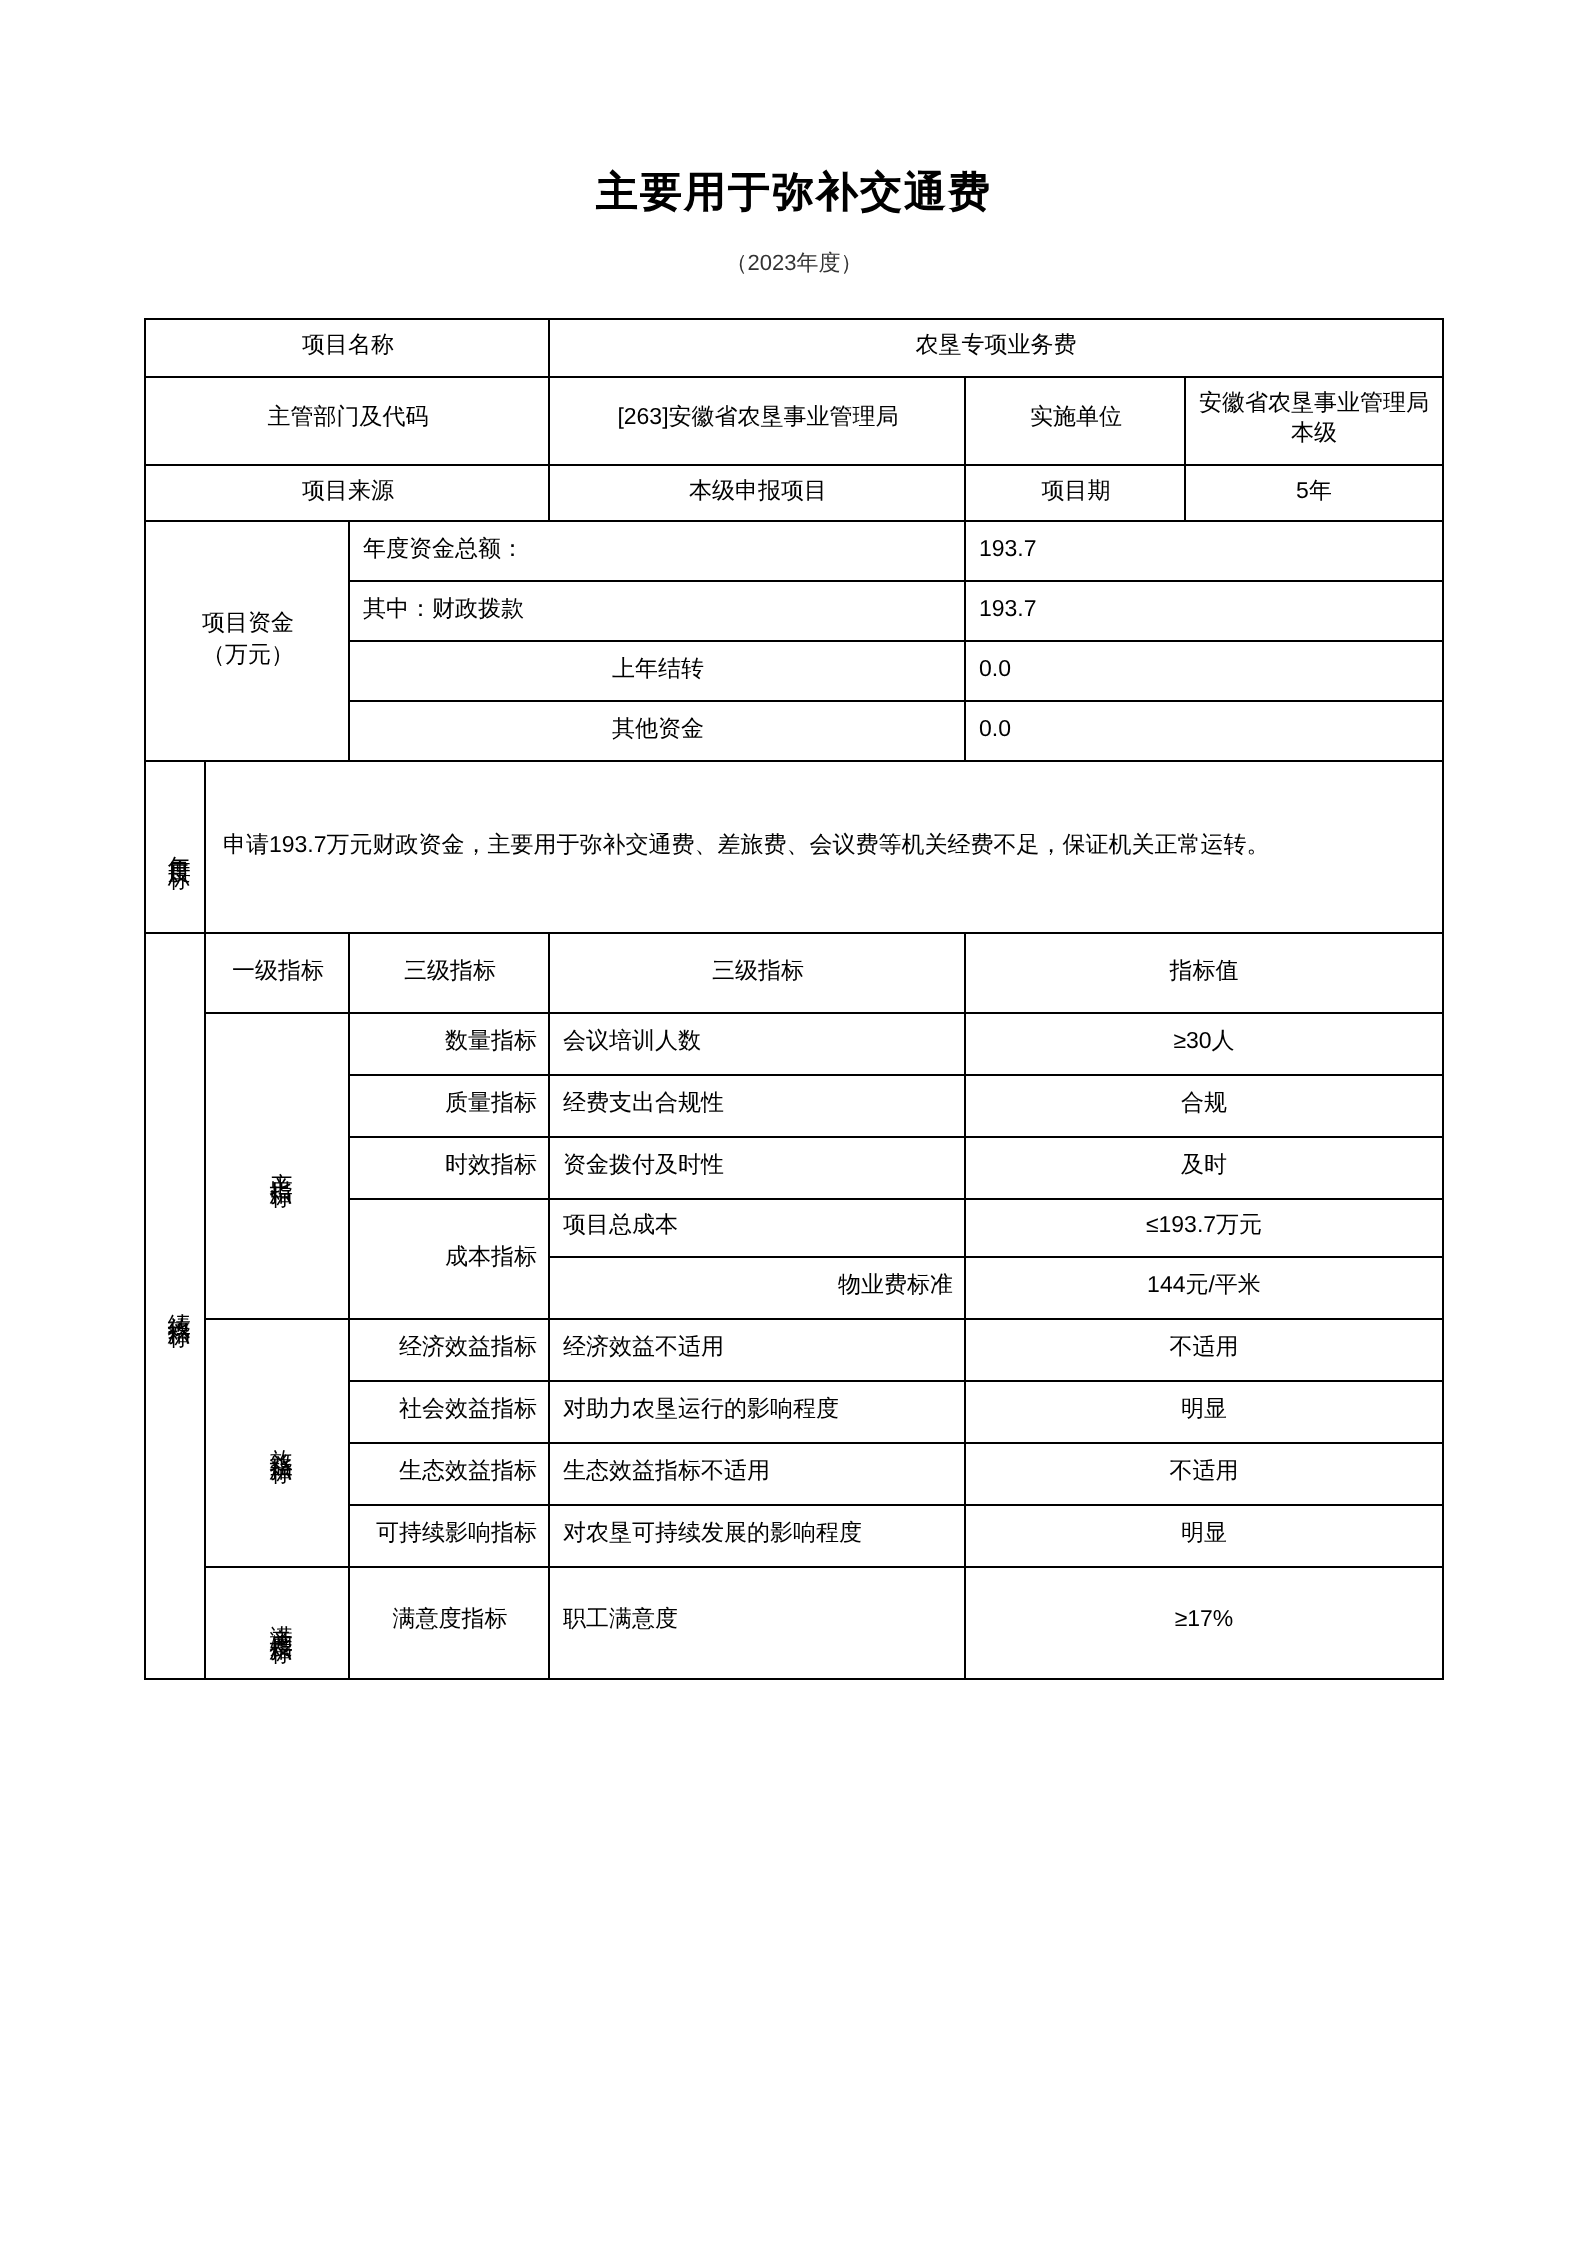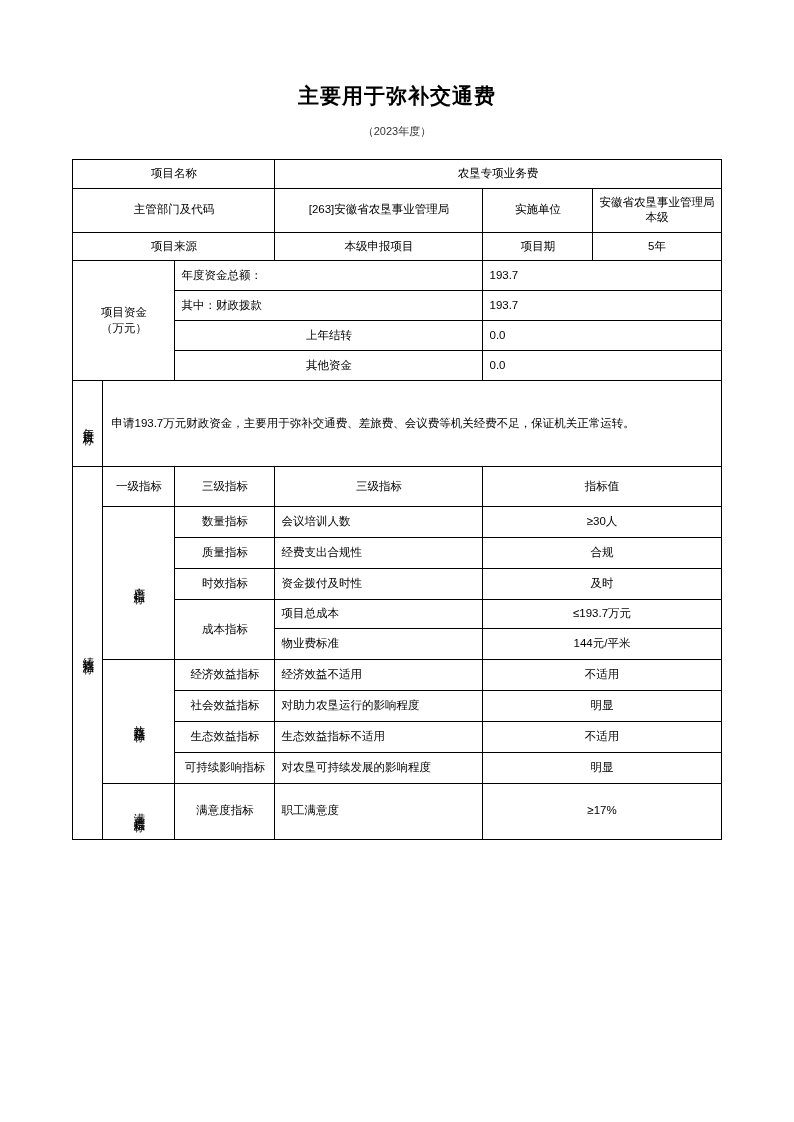--- a/index.html
+++ b/index.html
@@ -49,21 +49,21 @@
   .l { text-align: left; }
   .r { }
   .vert {
     writing-mode: vertical-rl;
     text-orientation: upright;
     letter-spacing: 2px;
     display: inline-block;
     line-height: 1.15;
   }
   .vert-wrap { text-align: center; }
-  .h38 { height: 31px; }
+  .h38 { height: 31px; text-align: right; }
   .h34 { height: 30px; }
   .money { padding-right: 10px !important; }
   .yeargoal {
     font-size: 11.5px;
     line-height: 1.7;
     padding: 8px 8px !important;
     vertical-align: top;
     height: 86px;
   }
   .two-line { line-height: 1.2; }

